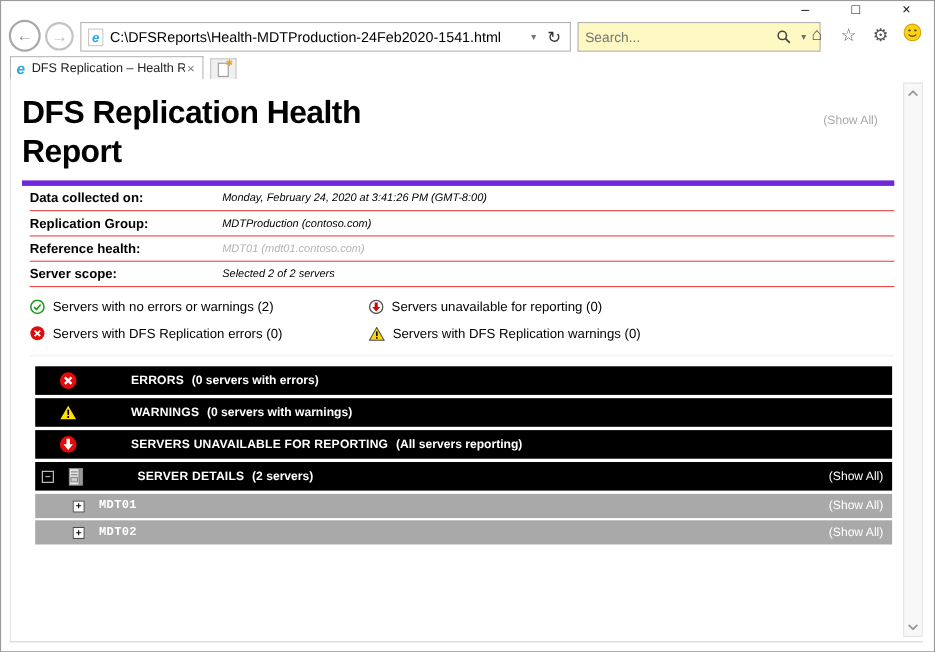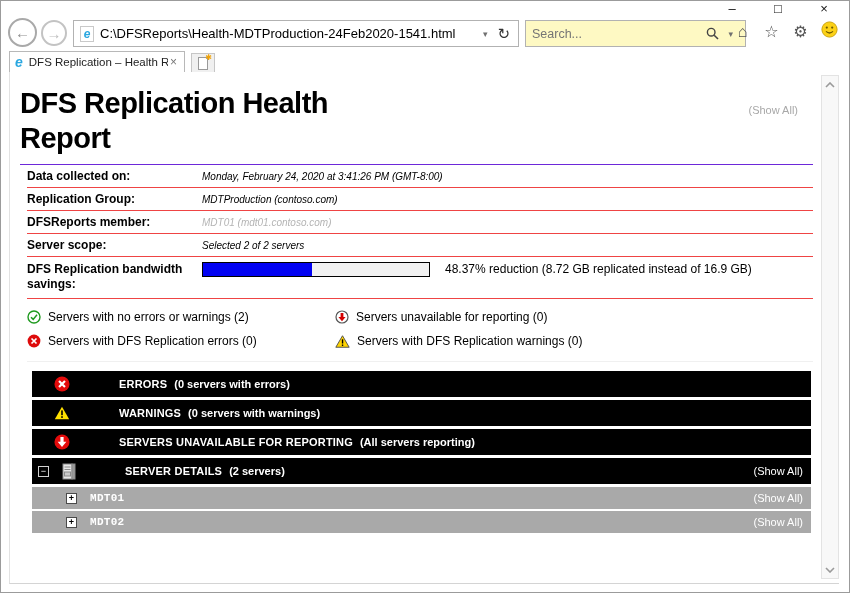--- a/index.html
+++ b/index.html
@@ -48,21 +48,21 @@
   
   .viewport { position:absolute; left:8px; top:71px; right:10px; bottom:8px; background:#fff;
               border-left:1px solid #e2e2e2; border-bottom:1px solid #d4d4d4; overflow:hidden; }
   .scrollbar { position:absolute; top:3px; bottom:4px; right:0; width:18px; background:#f8f8f8; border:1px solid #e3e3e3; }
   .scroll-btn { position:absolute; left:0; right:0; height:17px; display:flex; align-items:center; justify-content:center; }
   .scroll-up { top:0; } .scroll-dn { bottom:0; }
 
   .content { position:absolute; left:0; top:0; right:18px; bottom:0; padding:14px 8px 0 10px; }
 
   
-  .rpt-header { position:relative; border-bottom:1px solid #6d28d9; padding-bottom:8px; }
+  .rpt-header { position:relative; border-bottom:5px solid #6d28d9; padding-bottom:8px; }
   .rpt-title { font-size:29px; line-height:35px; font-weight:bold; color:#000; letter-spacing:-0.5px; max-width:400px; }
   .rpt-showall { position:absolute; right:15px; top:18px; font-size:11px; color:#a8a8a8; }
 
   
   .fieldrow { display:flex; margin-left:7px; border-bottom:1px solid #ef4444; padding:4px 0 3px 0; min-height:21px; }
   .f-label { width:175px; flex:none; font-weight:bold; font-size:12px; color:#000; line-height:15px; }
   .f-value { font-size:10px; color:#000; line-height:15px;font-style:italic; }
   .f-muted { color:#b4b4b4; }
 
   .bw-row { align-items:flex-start; padding-top:5px; padding-bottom:6px; }
@@ -170,37 +170,28 @@
 
       <div class="fieldrow">
         <div class="f-label">Data collected on:</div>
         <div class="f-value">Monday, February 24, 2020 at 3:41:26 PM (GMT-8:00)</div>
       </div>
       <div class="fieldrow">
         <div class="f-label">Replication Group:</div>
         <div class="f-value">MDTProduction (contoso.com)</div>
       </div>
       <div class="fieldrow">
-        <div class="f-label">DFSReports member:</div>
+        <div class="f-label">Reference health:</div>
         <div class="f-value f-muted">MDT01 (mdt01.contoso.com)</div>
       </div>
       <div class="fieldrow">
         <div class="f-label">Server scope:</div>
         <div class="f-value">Selected 2 of 2 servers</div>
       </div>
 
-      <div class="fieldrow bw-row">
-        <div class="f-label">DFS Replication bandwidth savings:</div>
-        <div class="bw-wrap">
-          <div class="pbar">
-            <div class="pbar-fill" style="width:48.37%"></div>
-          </div>
-          <div class="bw-text">48.37% reduction (8.72 GB replicated instead of 16.9 GB)</div>
-        </div>
-      </div>
 
       <div class="fieldrow health-row">
         <div class="health-grid">
           <div class="h-item">
             <svg width="14" height="14" viewBox="0 0 14 14">
                 <circle cx="7" cy="7" r="6" fill="#fff" stroke="#1f9a1f" stroke-width="1.4"></circle>
                 <path d="M4 7.2 L6.2 9.4 L10 4.8" fill="none" stroke="#1f9a1f" stroke-width="1.5"></path>
               </svg>
             <span>Servers with no errors or warnings (2)</span>
           </div>

